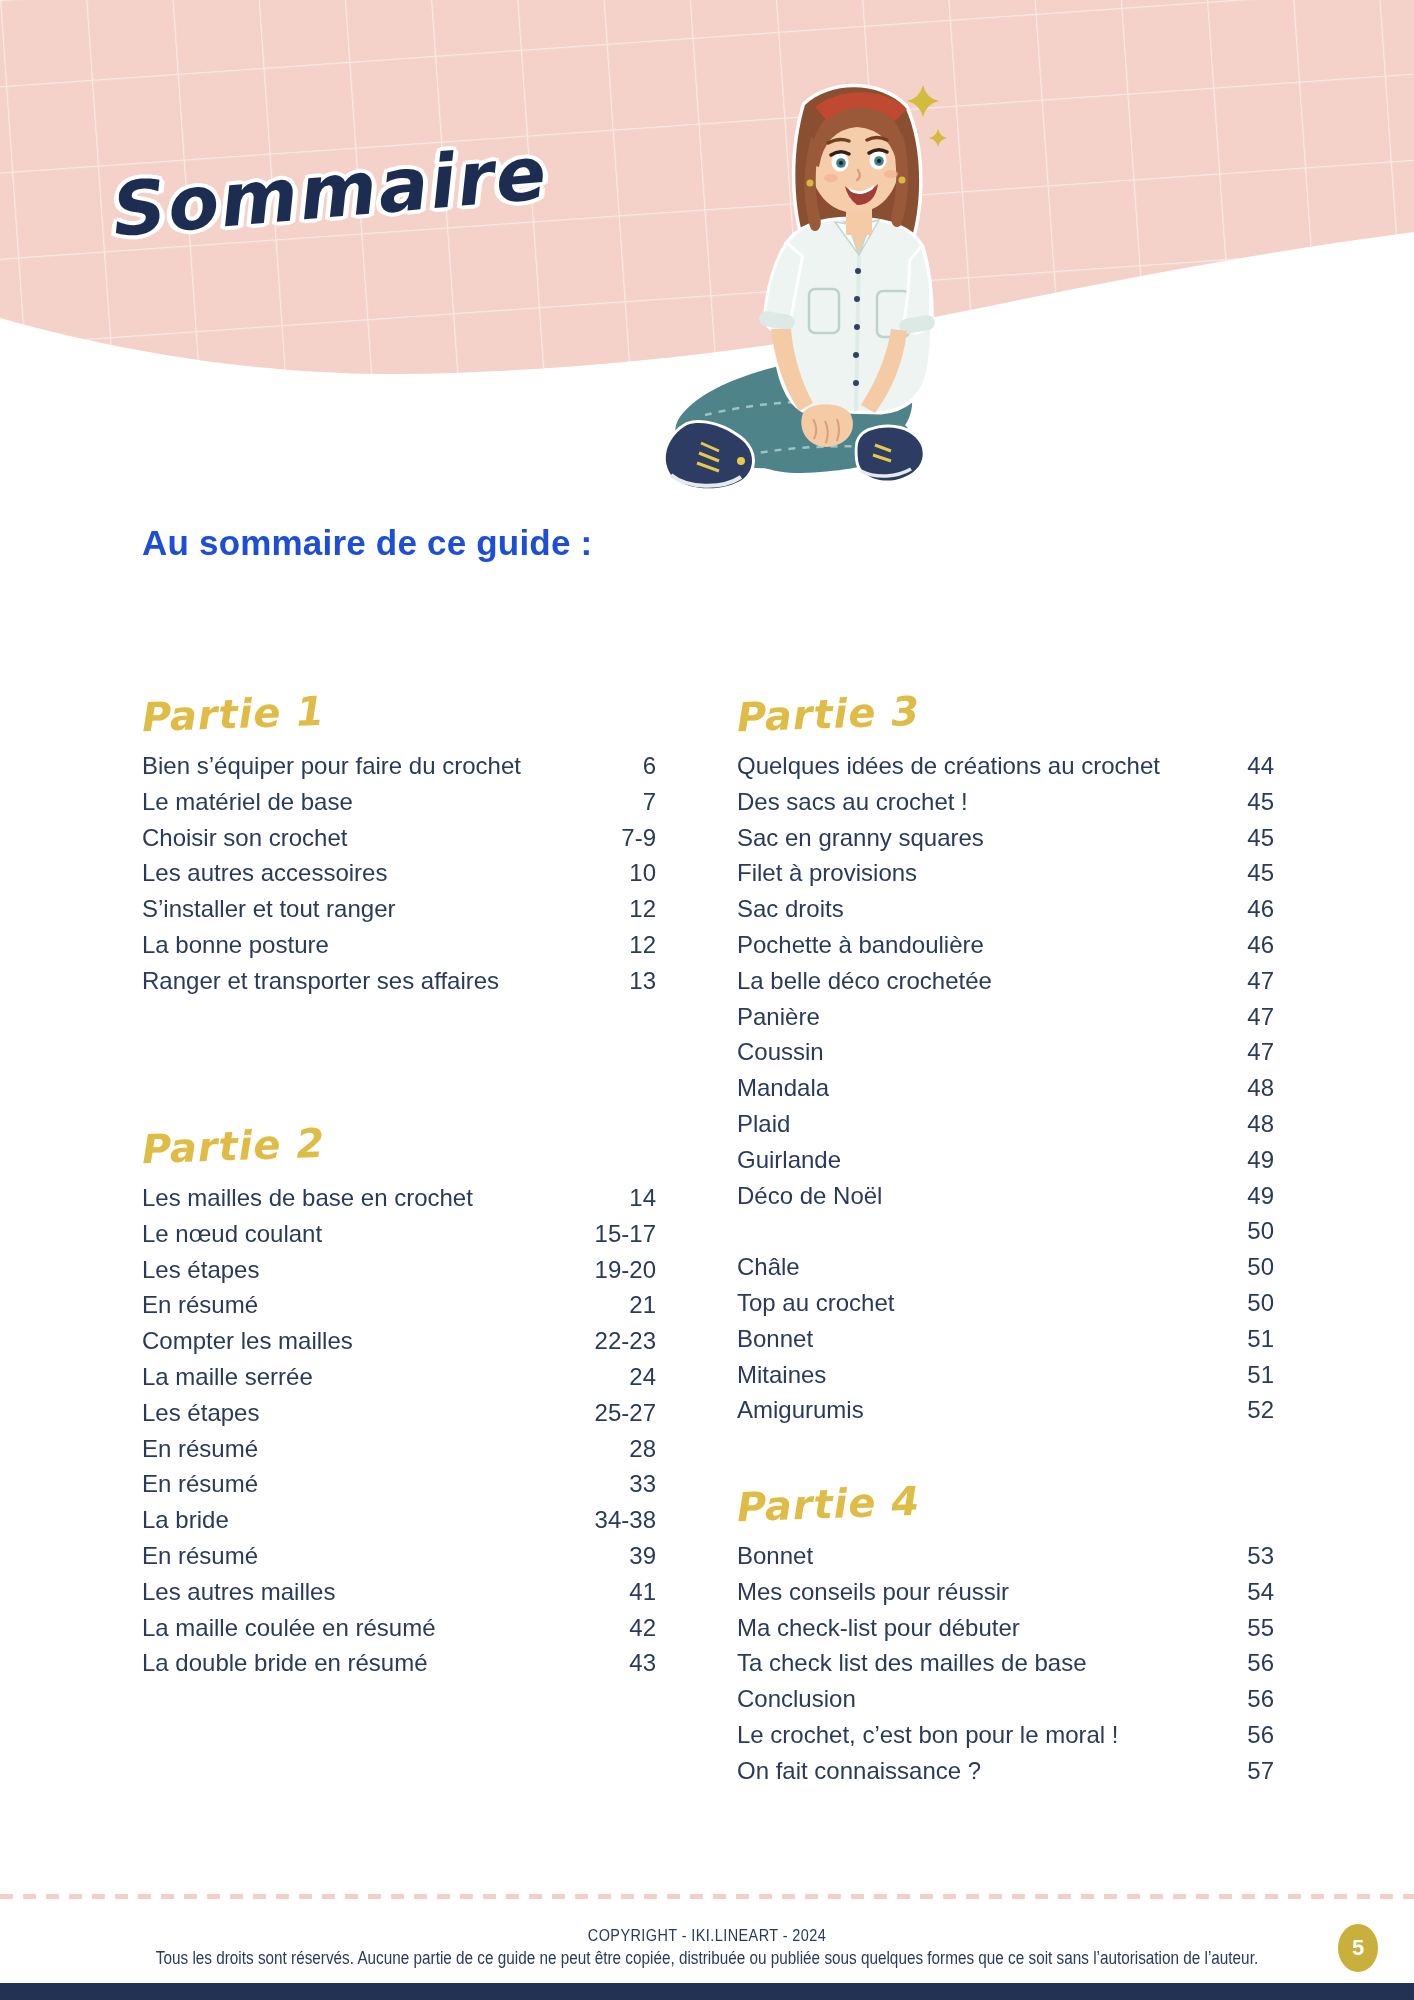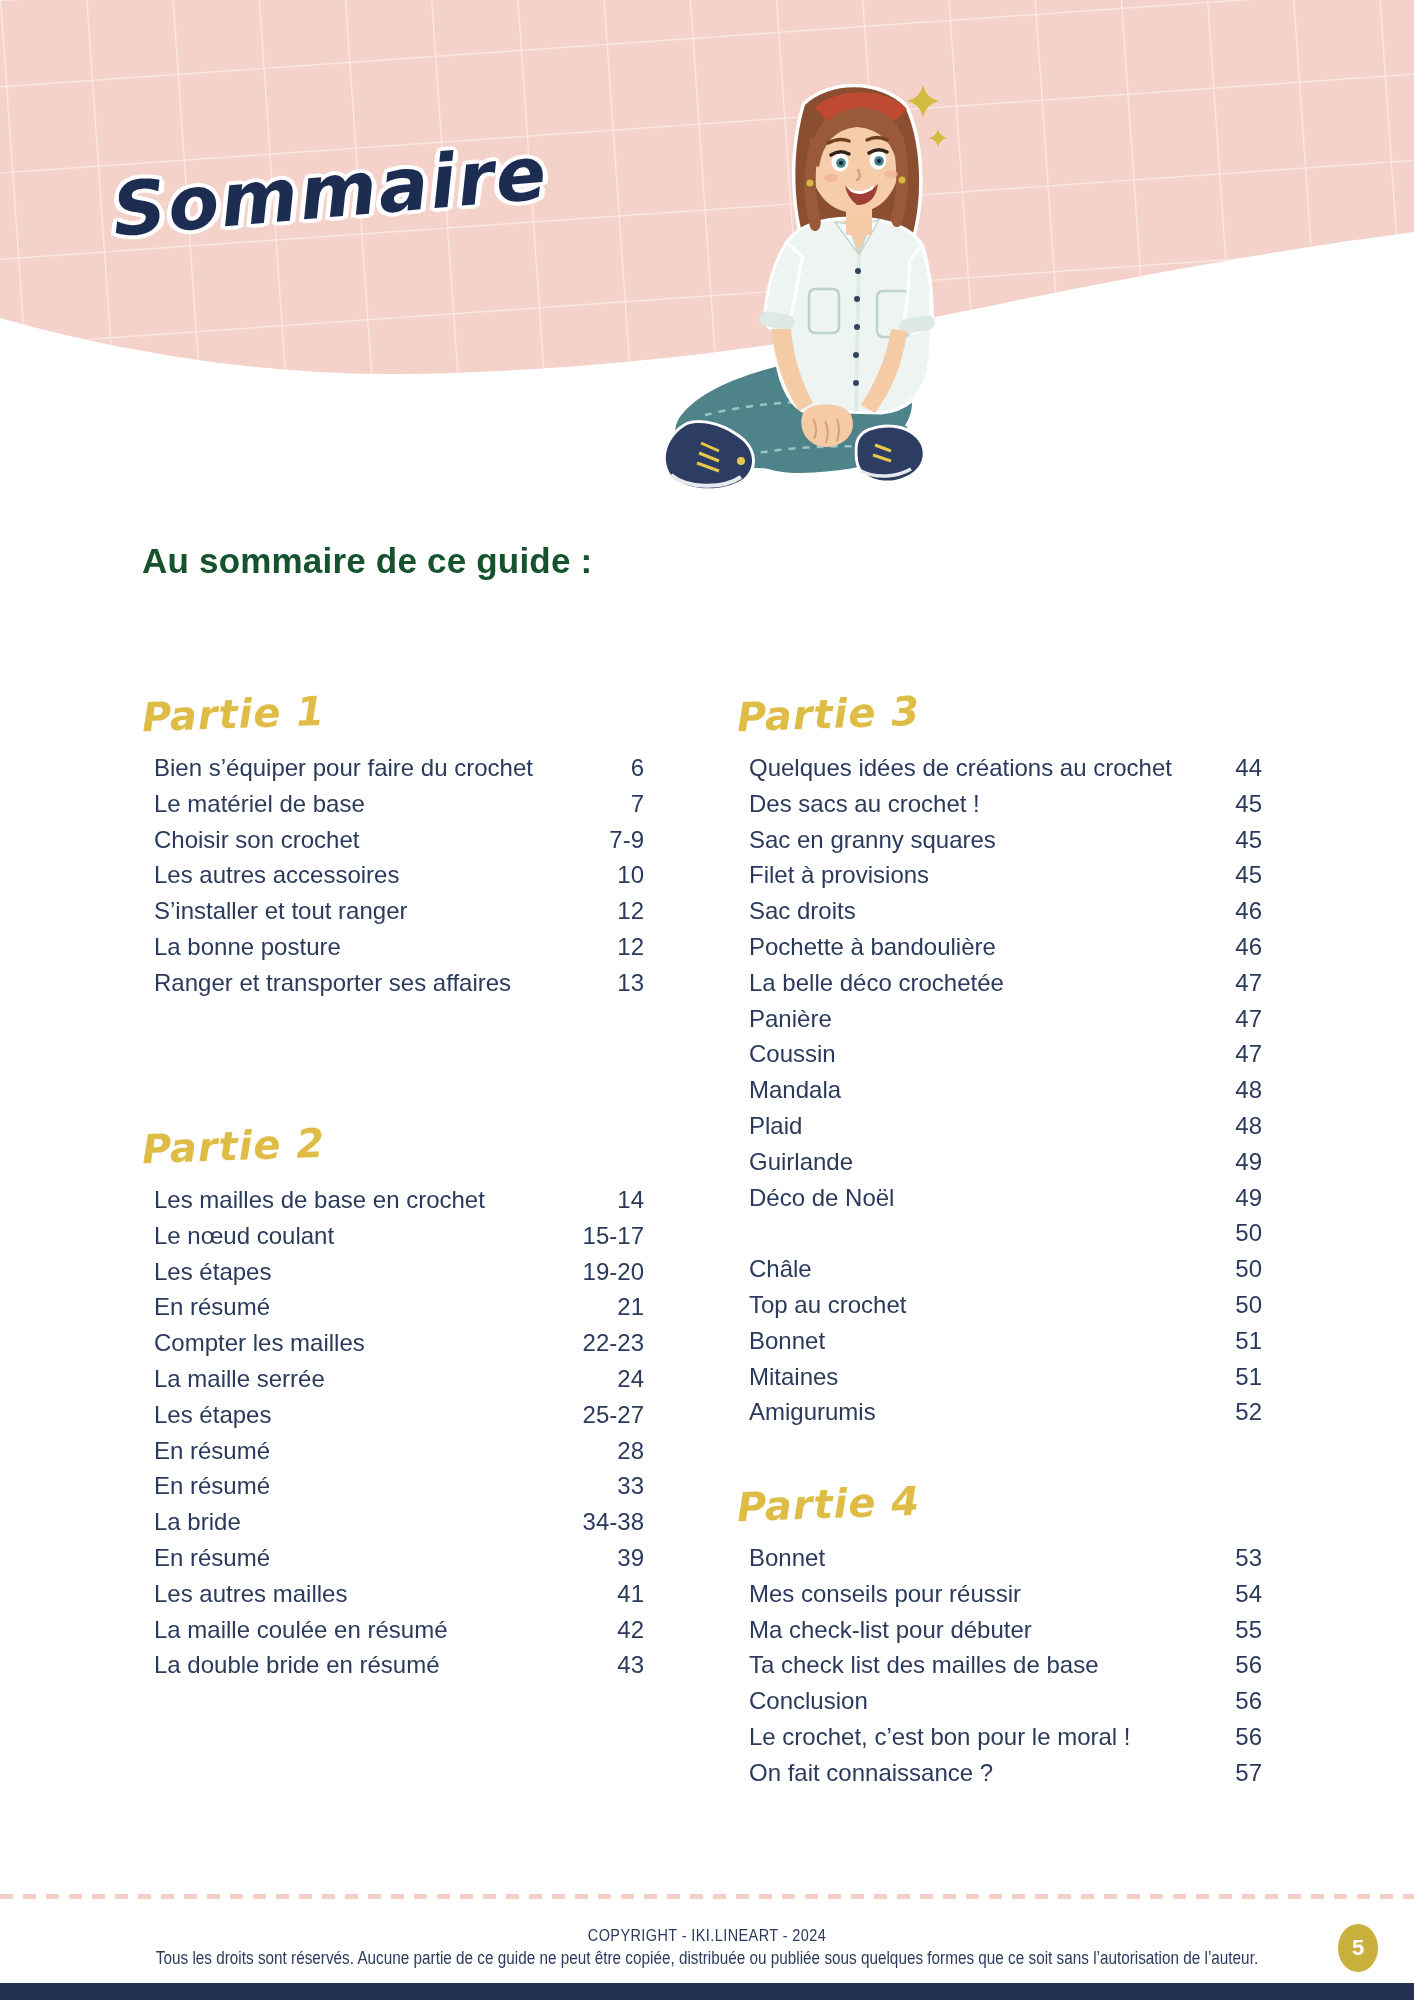--- a/index.html
+++ b/index.html
@@ -9,33 +9,33 @@
   
   .header-svg{position:absolute;left:0;top:0;width:1414px;height:540px;}
   .page-title{position:absolute;left:112px;top:148px;
     font-family:"DejaVu Sans",sans-serif;font-weight:bold;font-style:italic;
     font-size:74px;letter-spacing:2px;color:#1d2d52;transform:rotate(-5deg);
     text-shadow:4px 0 0 #fff,-4px 0 0 #fff,0 4px 0 #fff,0 -4px 0 #fff,
       3px 3px 0 #fff,-3px 3px 0 #fff,3px -3px 0 #fff,-3px -3px 0 #fff,
       5px 2px 0 #fff,-5px 2px 0 #fff;}
   .mascot-svg{position:absolute;left:645px;top:75px;width:290px;height:440px;}
 
-  .subtitle{position:absolute;left:142px;top:541px;font-size:35px;font-weight:bold;
-    color:#14532d;letter-spacing:.2px;white-space:nowrap;}
+  .subtitle{position:absolute;left:142px;top:523px;font-size:35px;font-weight:bold;
+    color:#1d4ed8;letter-spacing:.2px;white-space:nowrap;}
 
   
   .toc{position:absolute;}
   #partie1{left:142px;top:690px;width:514px;}
   #partie2{left:142px;top:1122px;width:514px;}
   #partie3{left:737px;top:690px;width:537px;}
   #partie4{left:737px;top:1480px;width:537px;}
   .toc h2{margin:0 0 10px 0;font-size:40px;line-height:48px;font-weight:bold;font-style:italic;
     font-family:"DejaVu Sans",sans-serif;color:#dfbc45;letter-spacing:1px;}
   .toc h2 span{display:inline-block;transform:rotate(-2deg);}
-  .toc ul{margin:12px;padding:0;list-style:none;}
+  .toc ul{margin:0;padding:0;list-style:none;}
   .toc .row{display:flex;align-items:baseline;line-height:35.8px;font-size:24px;white-space:nowrap;}
   .toc .pg{margin-left:auto;padding-left:14px;}
 
   
   .dashed-divider{position:absolute;left:0;top:1894px;width:1414px;height:5px;
     background:repeating-linear-gradient(90deg,#f3cfc7 0 13px,transparent 13px 23px);}
   .footer-line{position:absolute;left:0;width:1414px;text-align:center;color:#2b3a5c;
     transform:scaleX(.85);transform-origin:50% 50%;}
   .footer-line1{top:1926px;font-size:17px;letter-spacing:.5px;}
   .footer-line2{top:1948px;font-size:18px;}

